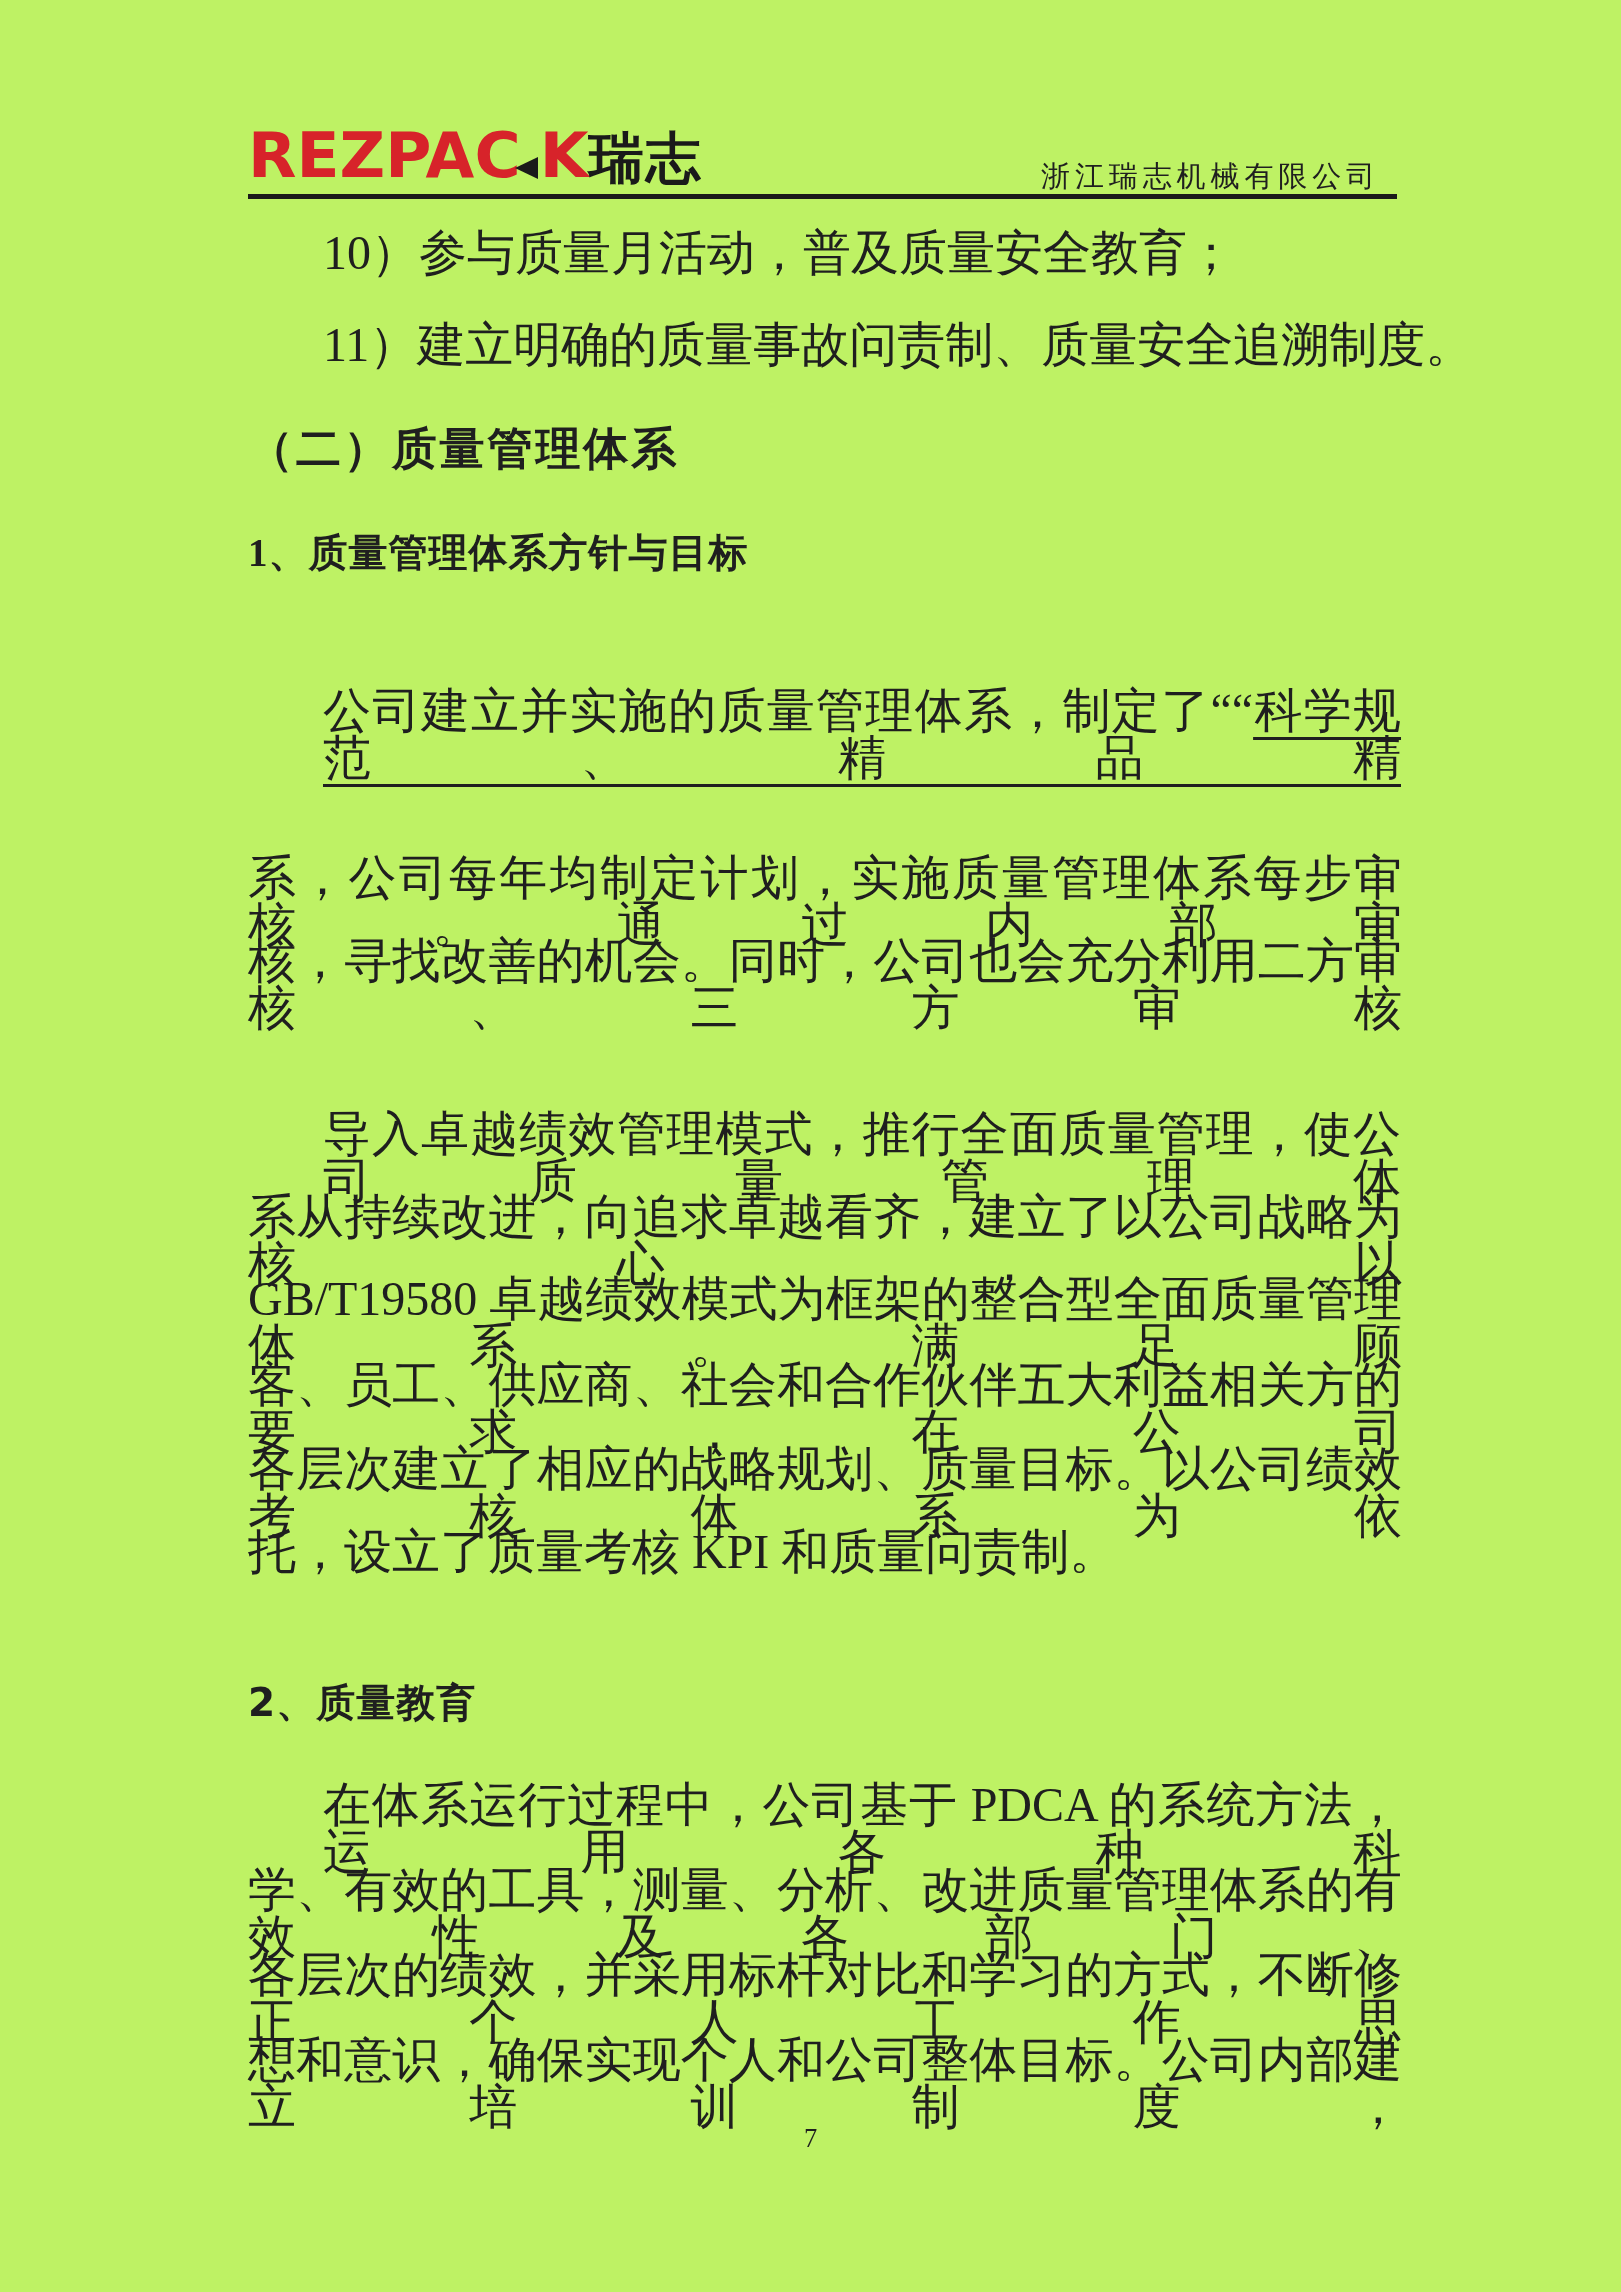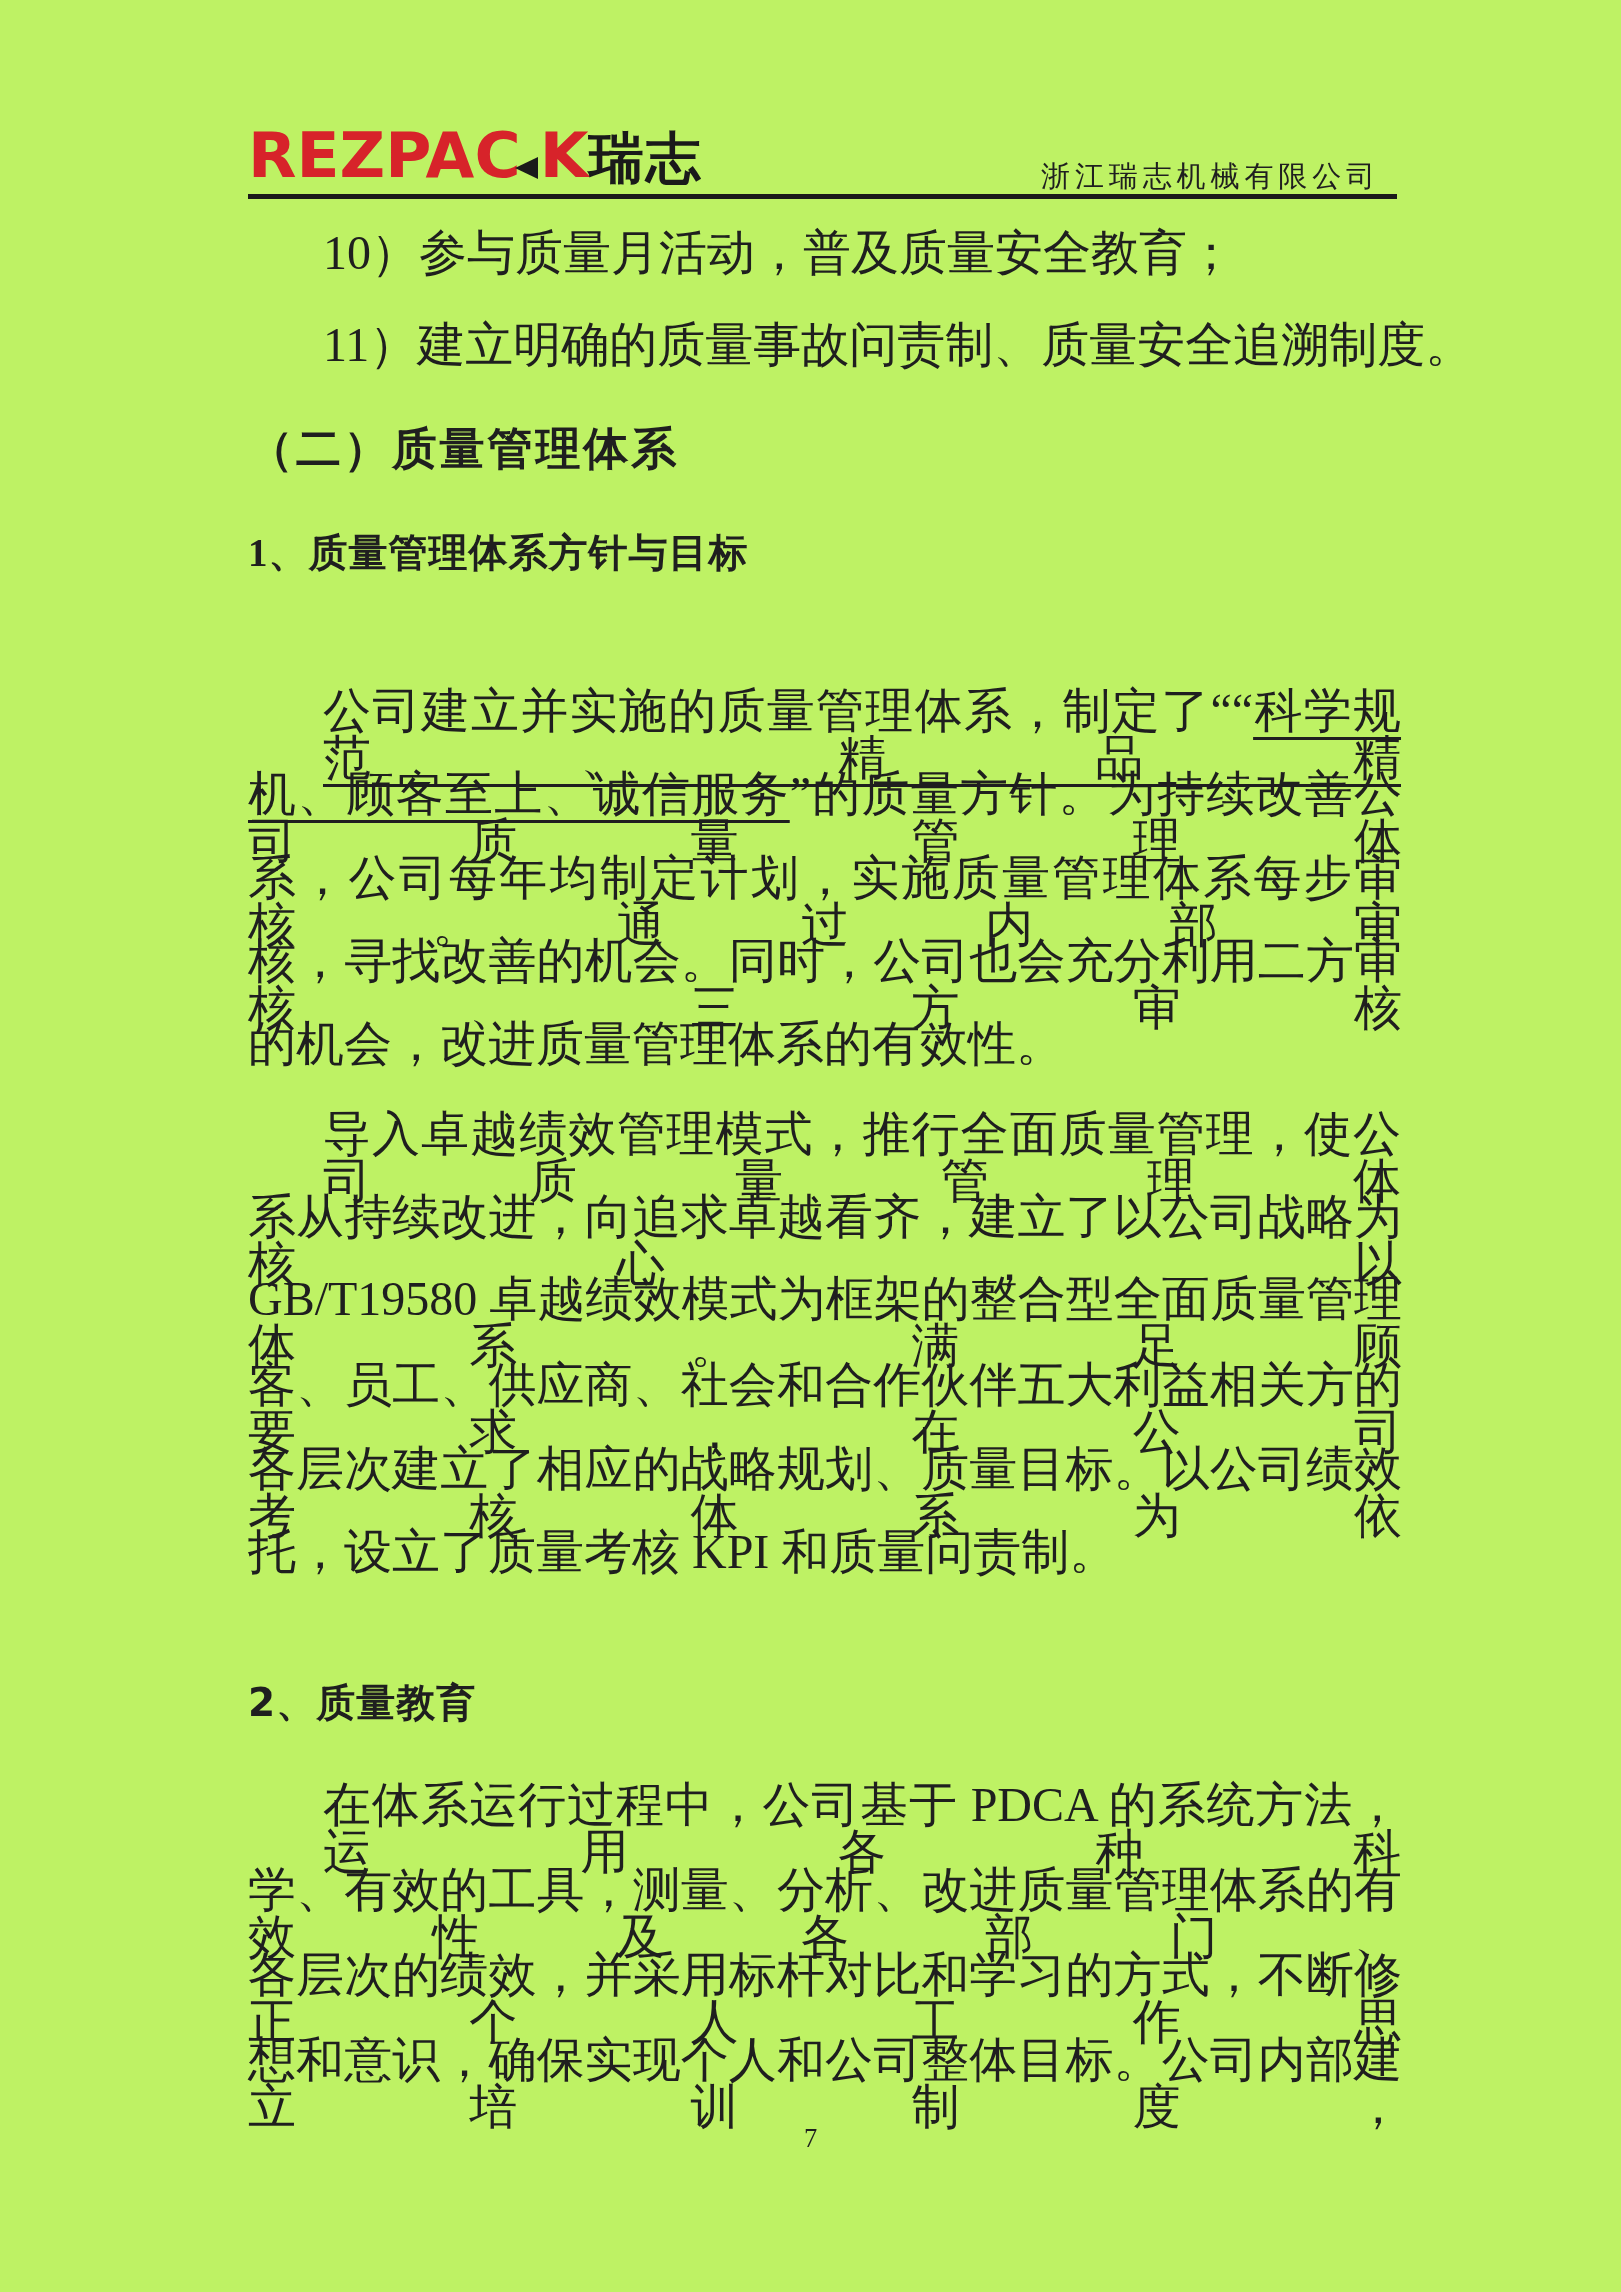--- a/index.html
+++ b/index.html
@@ -104,24 +104,22 @@
   <div class="company-name">浙江瑞志机械有限公司</div>
   <div class="header-rule"></div>
 
   <div class="bodyline" style="left:323px;top:229px;">10）参与质量月活动，普及质量安全教育；</div>
   <div class="bodyline" style="left:323px;top:321px;">11）建立明确的质量事故问责制、质量安全追溯制度。</div>
 
   <div class="h1">（二）质量管理体系</div>
   <div class="h2" style="top:528px;font-family:Liberation Serif, serif;">1、质量管理体系方针与目标</div>
 
   <div class="bodyline just w-indent" style="top:687px;"><span>公司建立并实施的质量管理体系，制定了““</span><span class="u">科学规范、精品精</span></div>
-  <div class="bodyline just w-full" style="top:770px;"><span class="u">机、顾客至上、诚信服务</span><span>”的质量方针。为持续改善公司质量管理体</span></div>
   <div class="bodyline just w-full" style="top:854px;">系，公司每年均制定计划，实施质量管理体系每步审核。通过内部审</div>
   <div class="bodyline just w-full" style="top:937px;">核，寻找改善的机会。同时，公司也会充分利用二方审核、三方审核</div>
-  <div class="bodyline" style="left:248px;top:1020px;">的机会，改进质量管理体系的有效性。</div>
 
   <div class="bodyline just w-indent" style="top:1110px;">导入卓越绩效管理模式，推行全面质量管理，使公司质量管理体</div>
   <div class="bodyline just w-full" style="top:1193px;">系从持续改进，向追求卓越看齐，建立了以公司战略为核心，以</div>
   <div class="bodyline just w-full" style="top:1275px;">GB/T19580 卓越绩效模式为框架的整合型全面质量管理体系。满足顾</div>
   <div class="bodyline just w-full" style="top:1361px;">客、员工、供应商、社会和合作伙伴五大利益相关方的要求，在公司</div>
   <div class="bodyline just w-full" style="top:1445px;">各层次建立了相应的战略规划、质量目标。以公司绩效考核体系为依</div>
   <div class="bodyline" style="left:248px;top:1528px;">托，设立了质量考核 KPI 和质量问责制。</div>
 
   <div class="h2" style="top:1678px;">2、质量教育</div>
 

